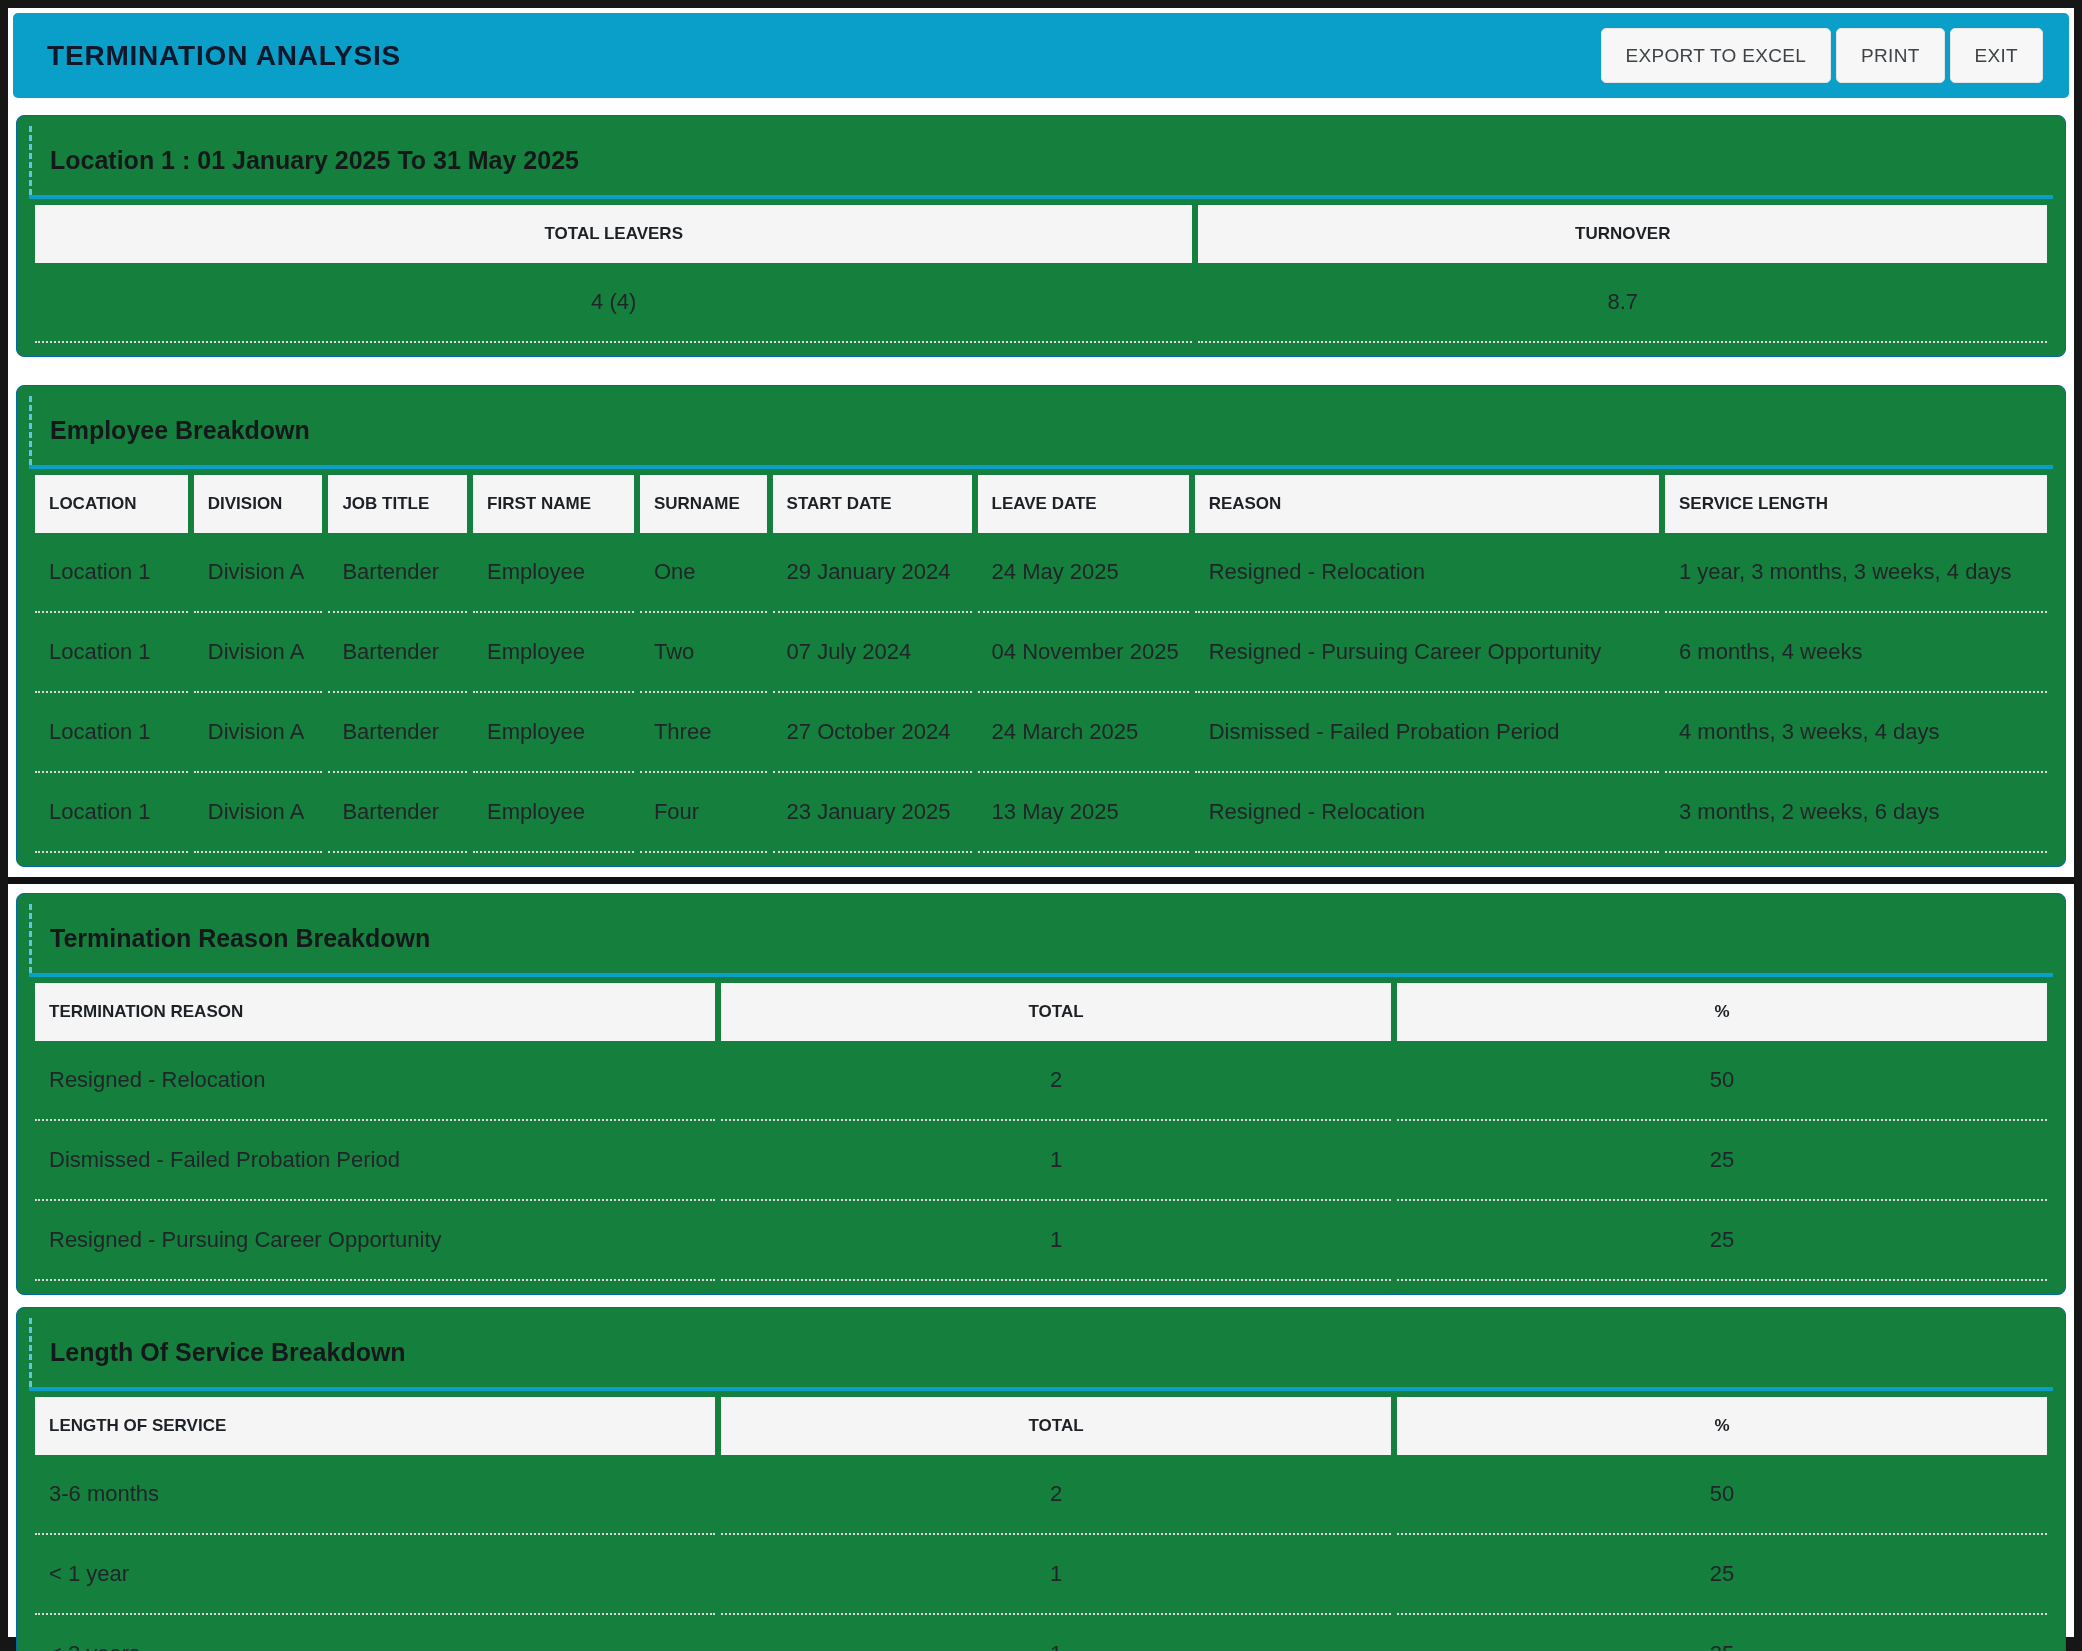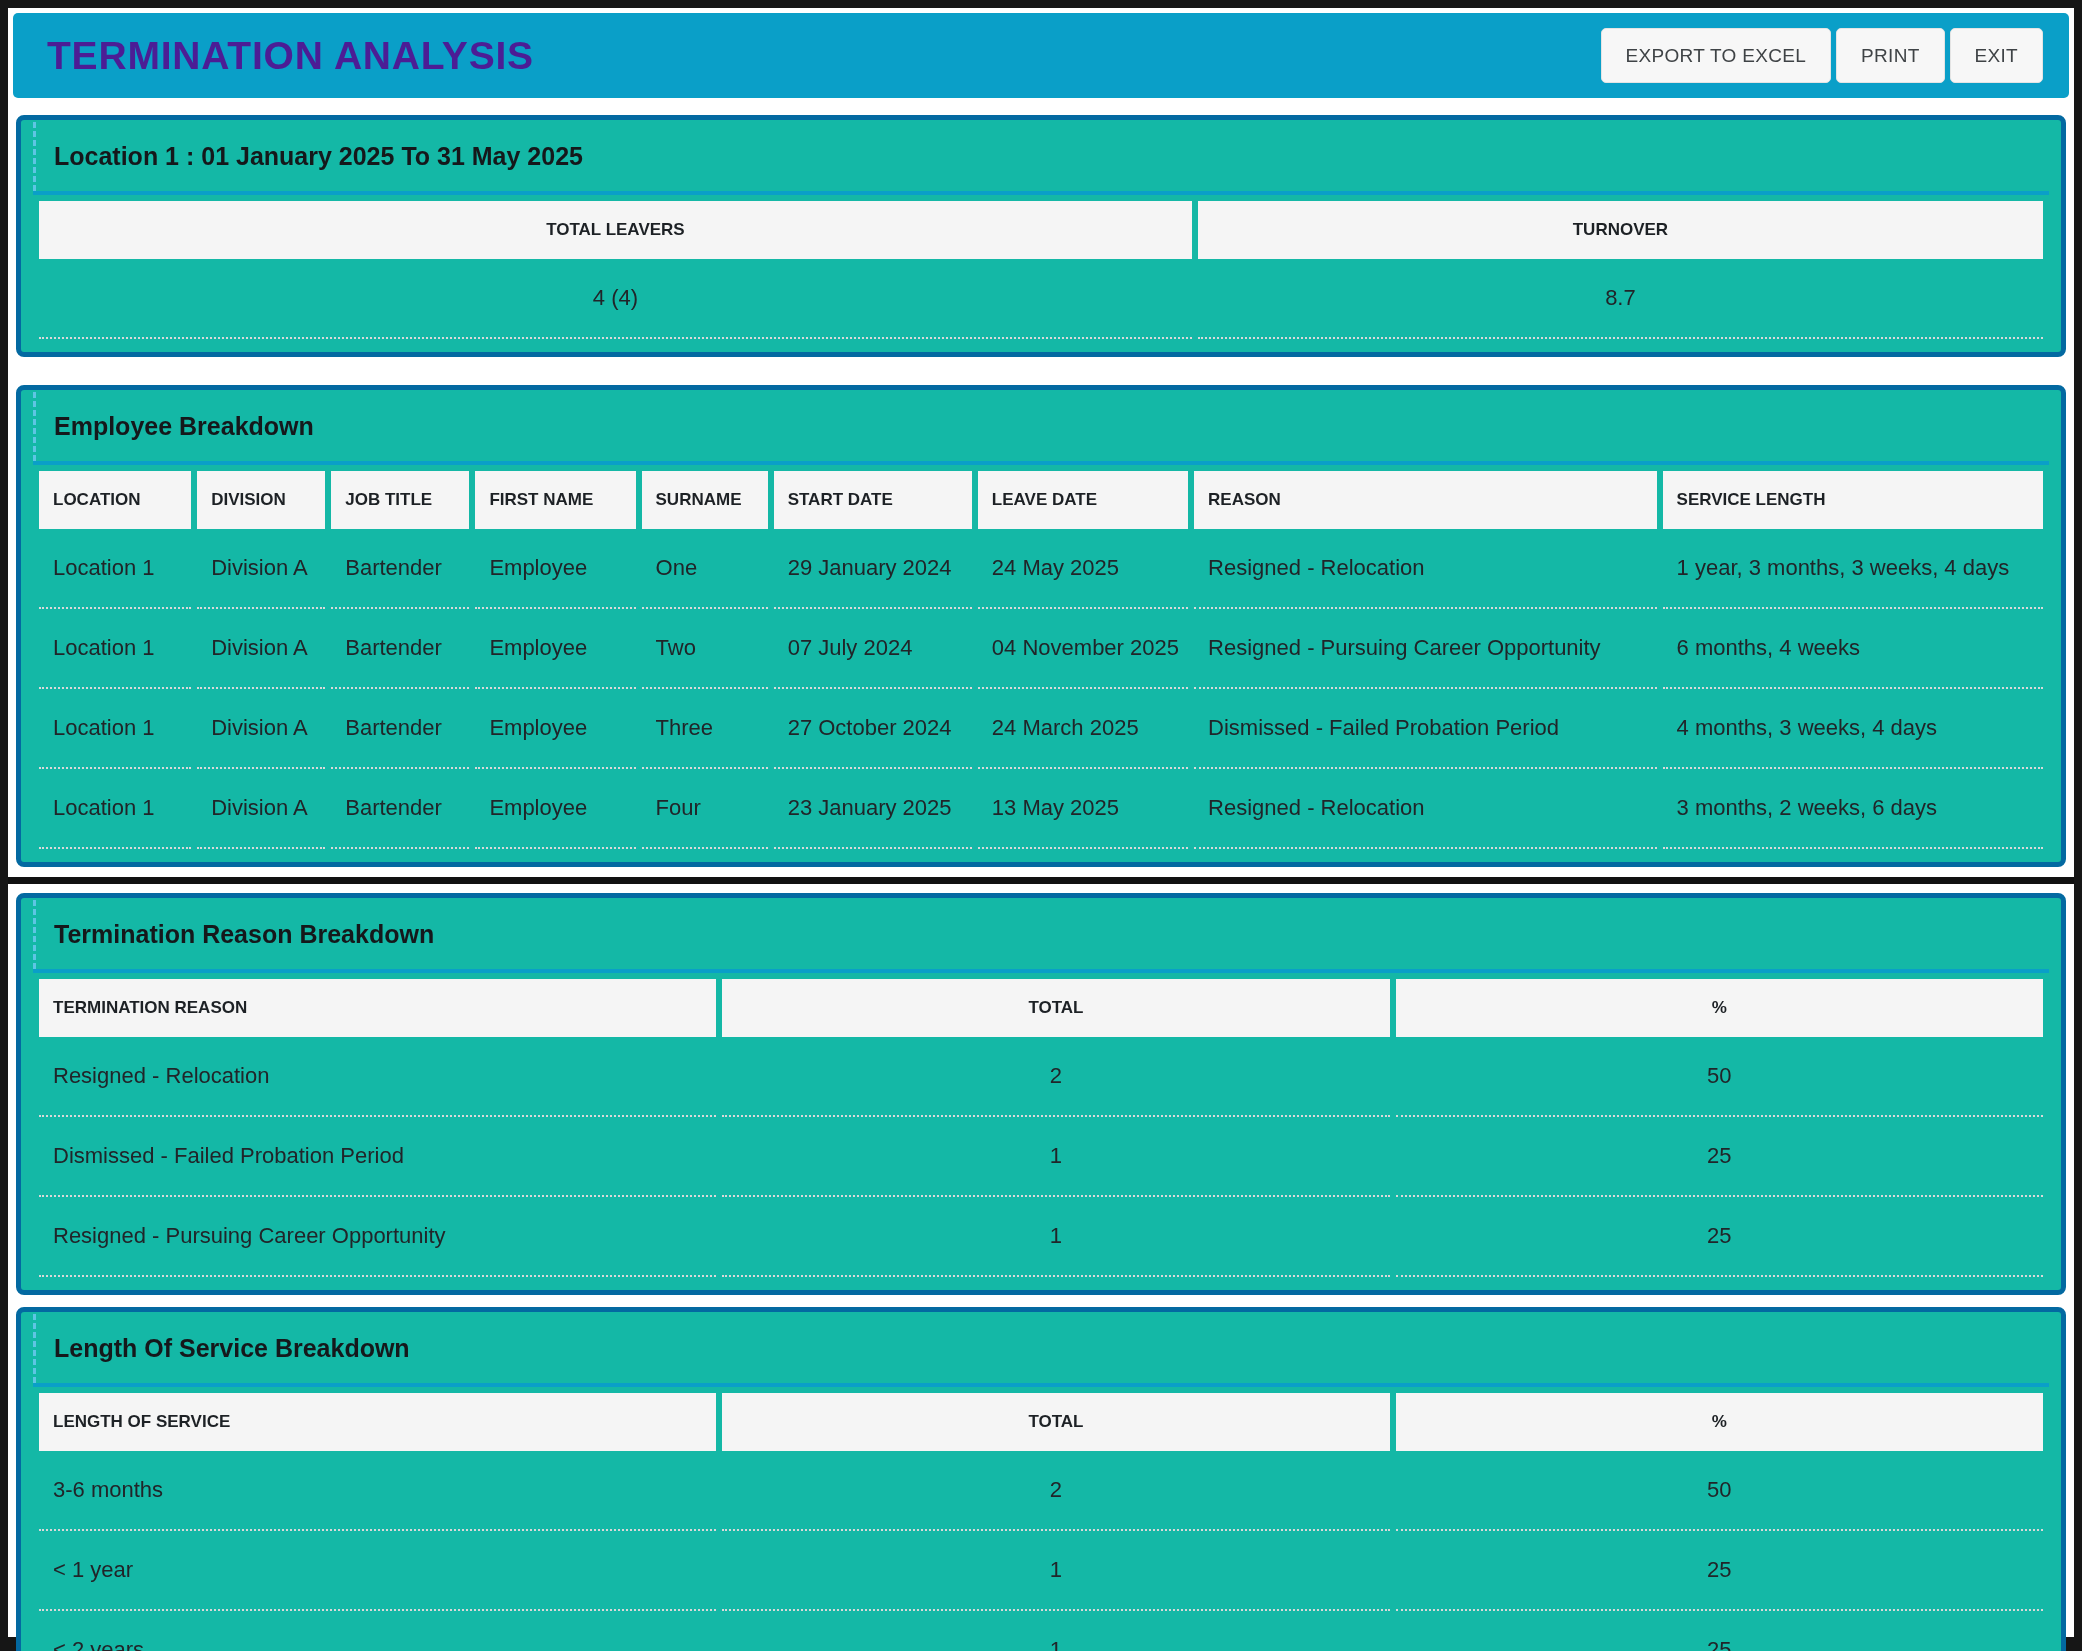--- a/index.html
+++ b/index.html
@@ -13,32 +13,32 @@
     background:#fff; padding:5px 5px 0 5px;
     display:flex; flex-direction:column;
   }
 
   
   .topbar {
     flex:0 0 85px; background:var(--accent); border-radius:5px;
     display:flex; align-items:center; justify-content:space-between;
     padding:0 26px 0 34px; margin-bottom:17px;
   }
-  .app-title { color:#4c1d95; font-size:39px; font-weight:900; letter-spacing:0.8px; }
+  .app-title { color:#0f172a; font-size:28px; font-weight:900; letter-spacing:0.8px; }
   .topbar-buttons { display:flex; gap:5px; }
   .btn {
     background:#f7f7f7; color:#3f4346; border:1px solid #e4e4e4; border-radius:5px;
     height:55px; padding:0 24px; display:flex; align-items:center;
     font-family:inherit; font-size:19px; font-weight:500; letter-spacing:0.3px; cursor:pointer;
   }
 
   
   .card {
-    background:#14b8a6; border:5px solid #0369a1; border-radius:8px;
-    margin:0 3px; padding:2px 12px 13px;
+    background:#15803d; border:1px solid #0369a1; border-radius:8px;
+    margin:0 3px; padding:10px 12px 13px;
   }
   .card.mb-lg { margin-bottom:28px; }
   .card.mb-sm { margin-bottom:12px; }
 
   .section-head {
     border-left:3px dashed #5ec5e4;
     padding:20px 0 20px 18px;
   }
   .section-title { font-size:25px; font-weight:600; color:#15181b; }
   .title-rule { height:4px; background:var(--accent); margin-bottom:6px; }

